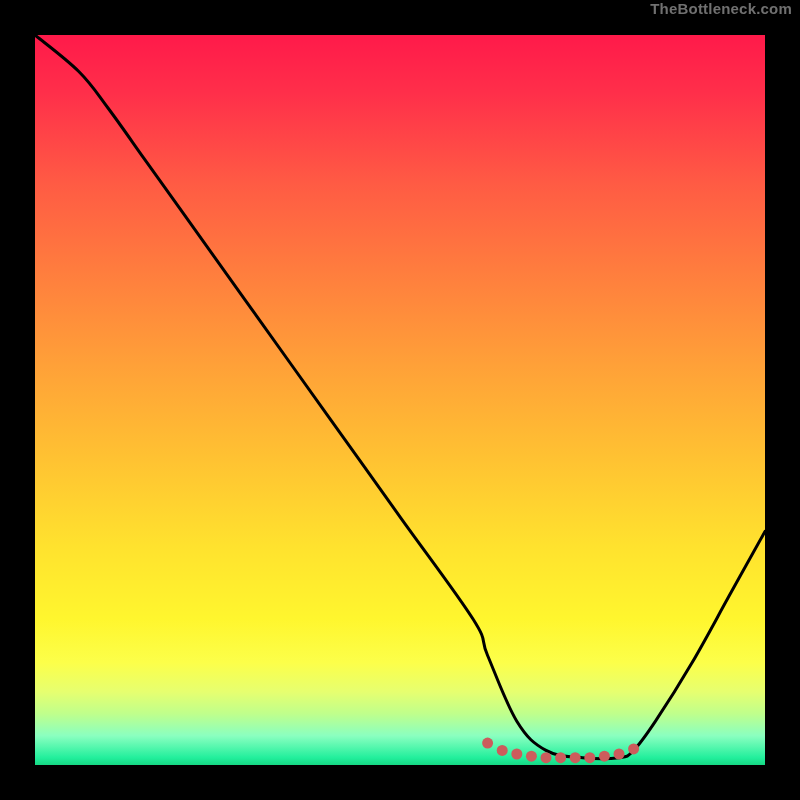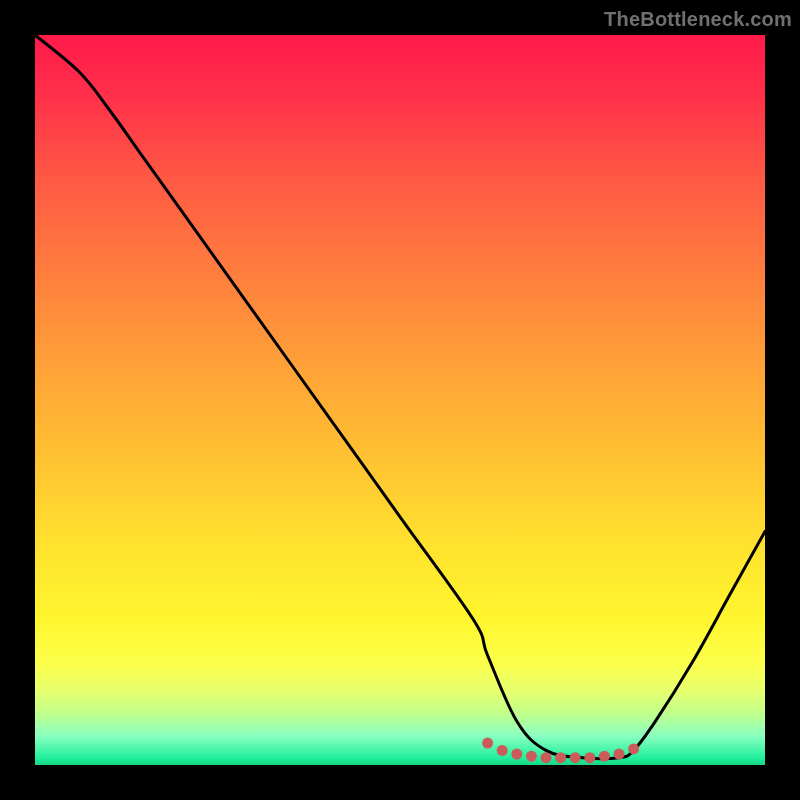--- a/index.html
+++ b/index.html
@@ -6,24 +6,24 @@
     margin: 0;
     padding: 0;
     width: 800px;
     height: 800px;
     background: #000;
     overflow: hidden;
     font-family: Arial, Helvetica, sans-serif;
   }
   .attribution {
     position: absolute;
-    top: 8px;
+    top: 0;
     right: 8px;
     color: #707070;
-    font-size: 20px;
+    font-size: 15px;
     font-weight: 600;
     letter-spacing: 0.2px;
     z-index: 10;
   }
   .frame {
     position: absolute;
     top: 35px;
     left: 35px;
     width: 730px;
     height: 730px;

